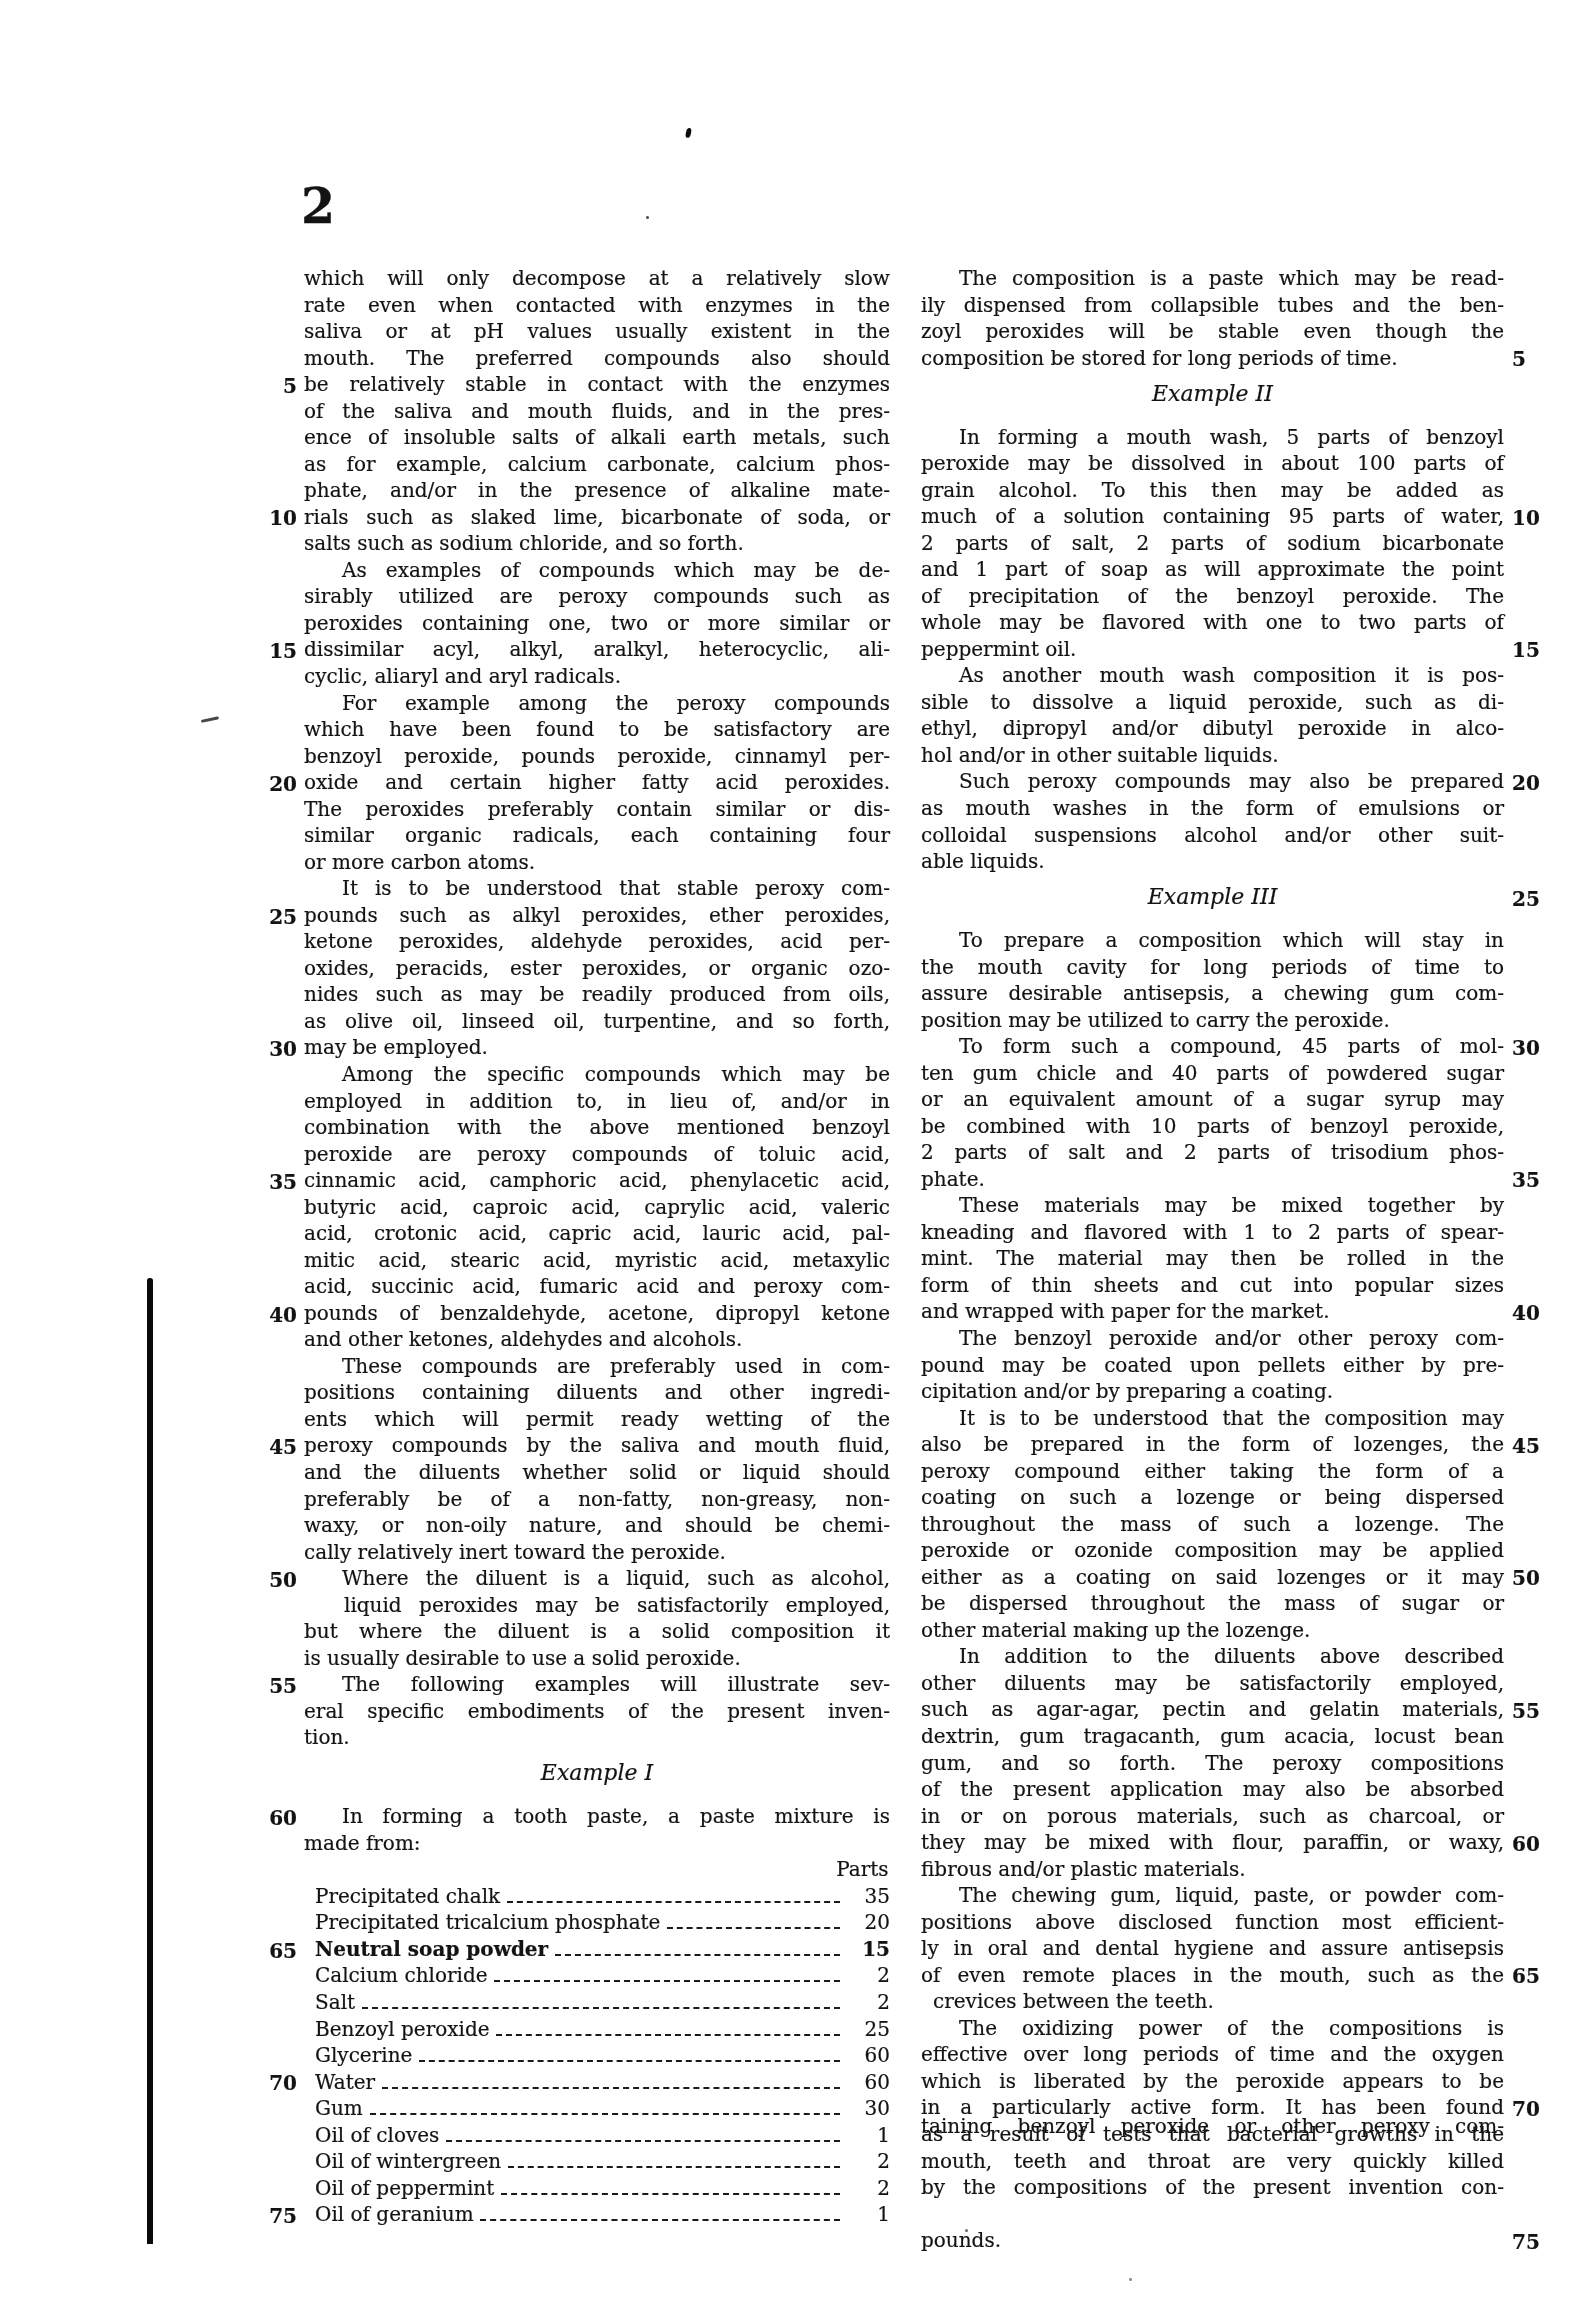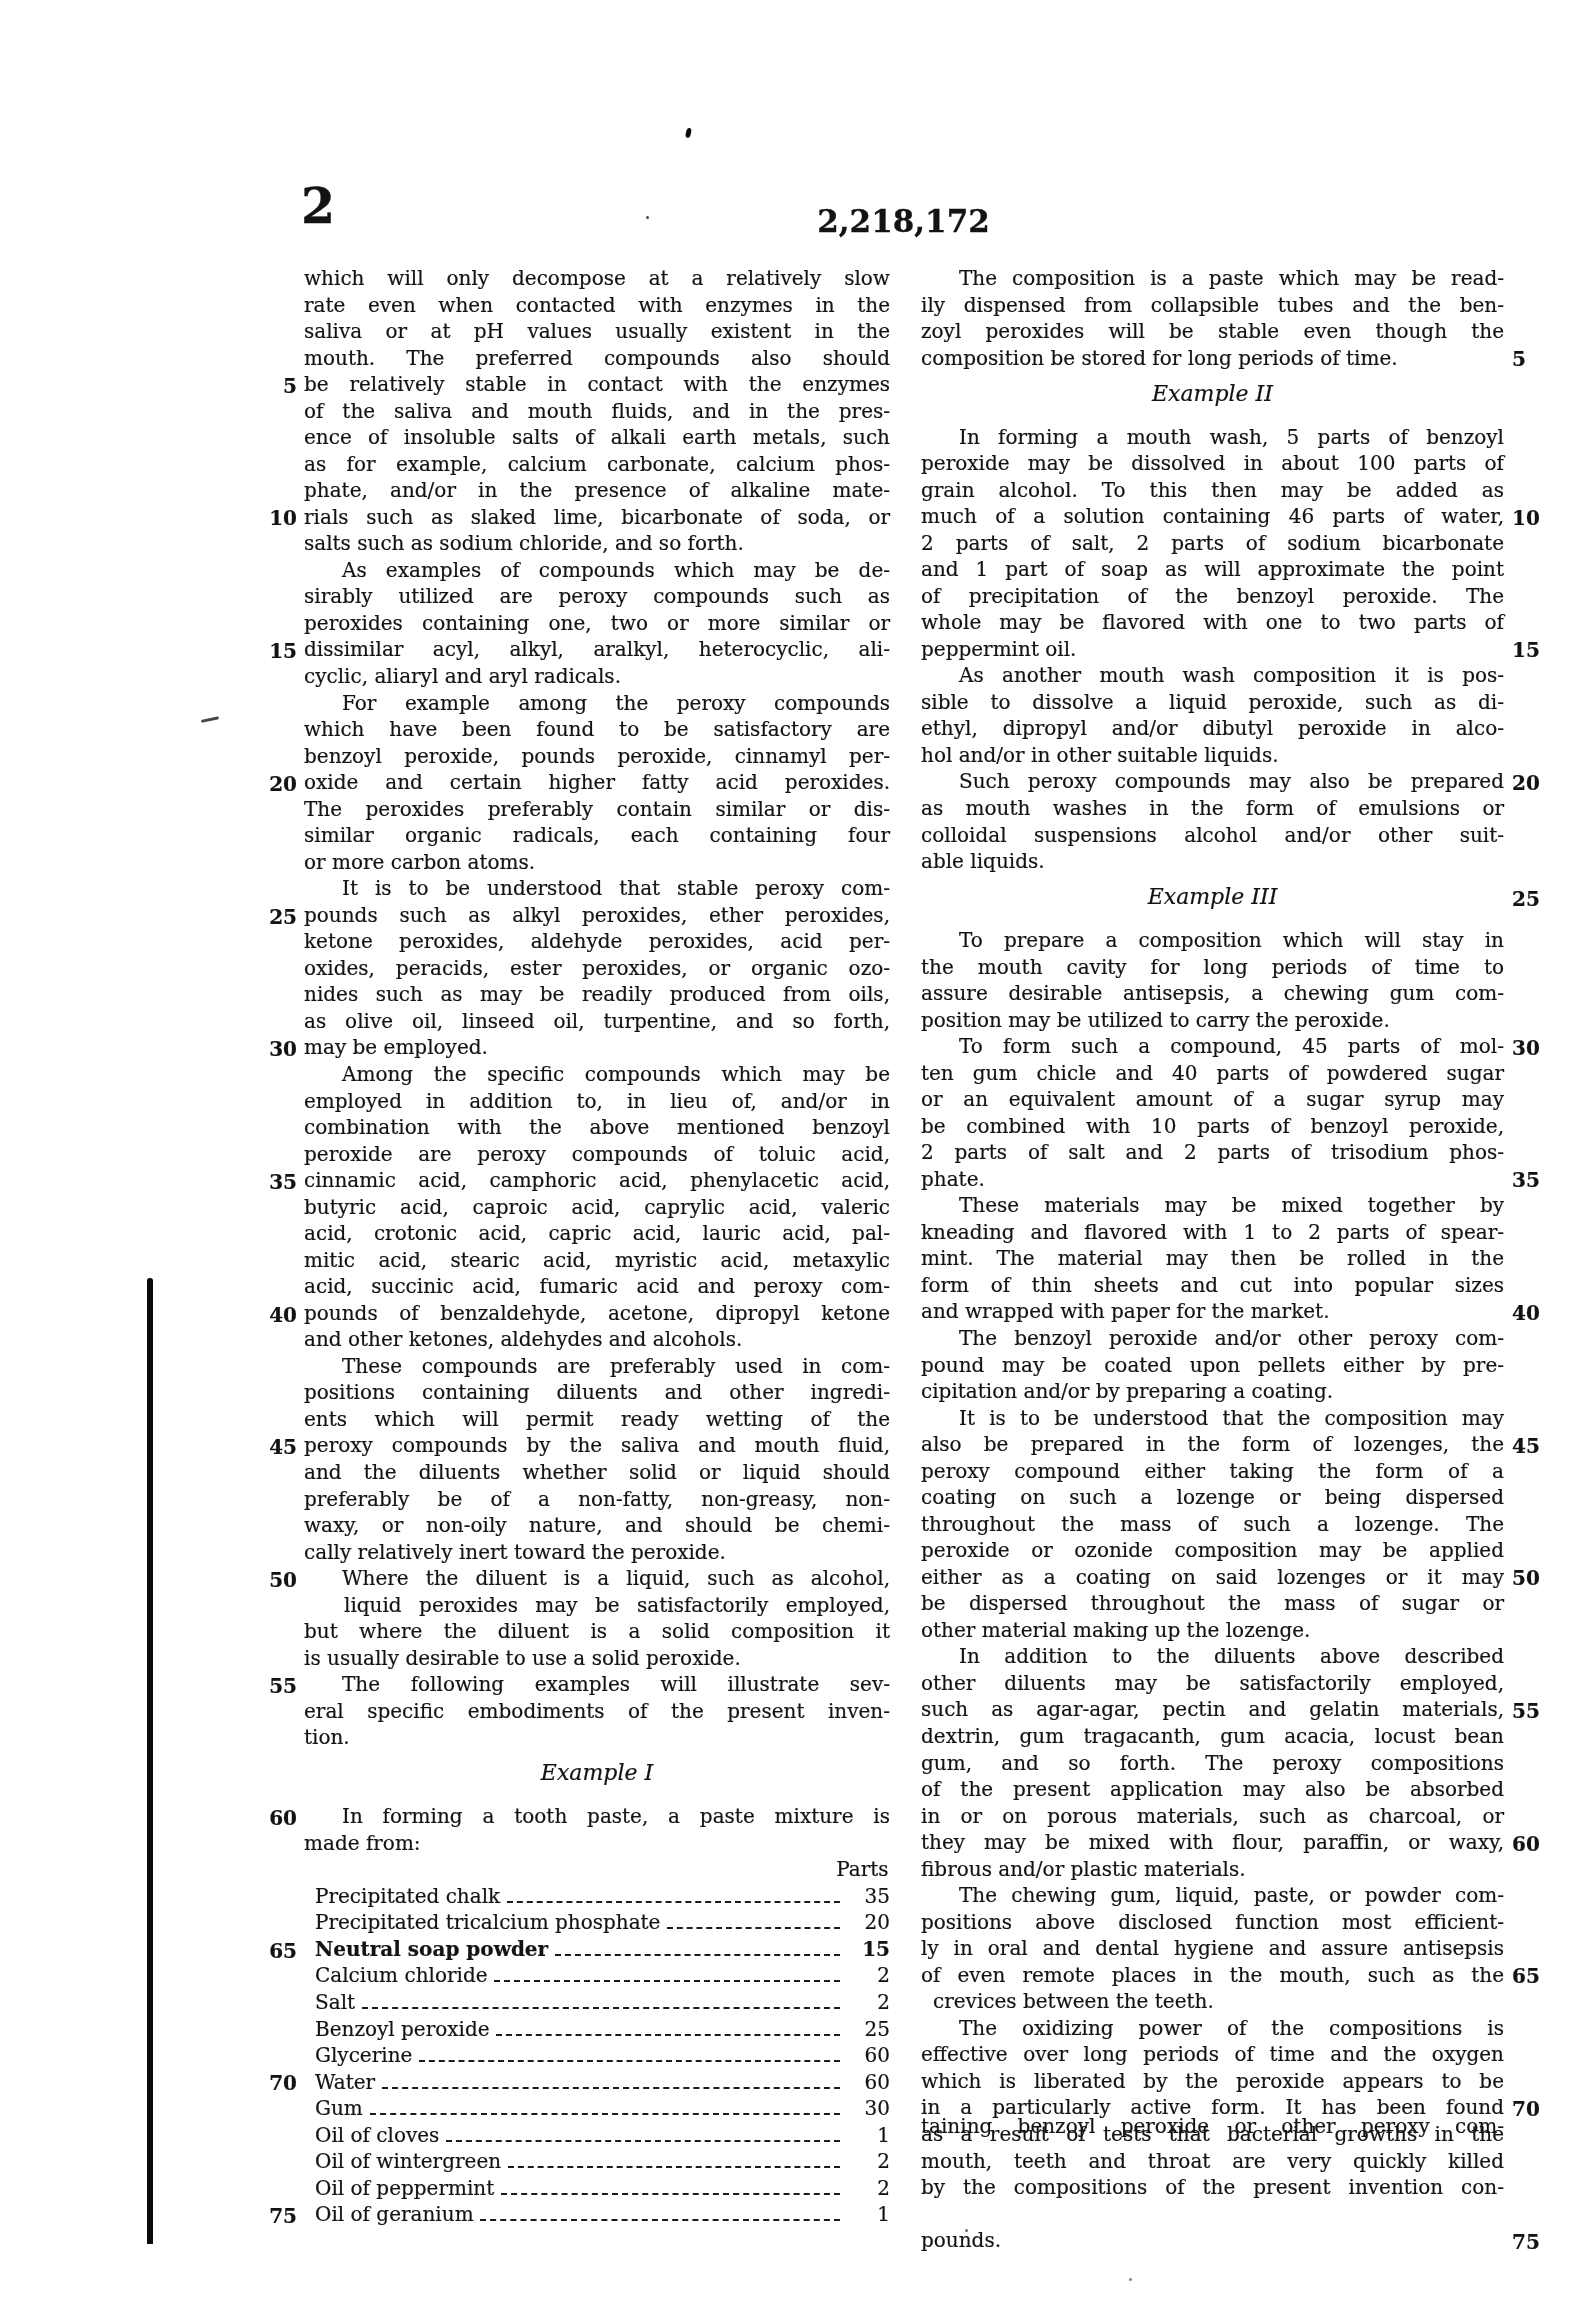--- a/index.html
+++ b/index.html
@@ -73,21 +73,20 @@
   .art-dash{left:201px;top:718px;width:18.4px;height:3.4px;transform:rotate(-12deg);opacity:.75;border-radius:1.4px;}
   .art-speck3{left:965px;top:2229px;width:3.4px;height:3.4px;border-radius:50%;opacity:.6;}
   .art-speck4{left:1129px;top:2278px;width:2.7px;height:2.7px;border-radius:50%;opacity:.45;}
 </style>
 </head>
 <body>
 
 <div class="page">
 
   <div class="pagenum">2</div>
-  <div class="patnum">2,218,172</div>
 
   <div class="col" id="col-left">
       <div class="tline" style="top: 0px;">which will only decompose at a relatively slow</div>
       <div class="tline" style="top: 26.5px;">rate even when contacted with enzymes in the</div>
       <div class="tline" style="top: 53px;">saliva or at pH values usually existent in the</div>
       <div class="tline" style="top: 80px;">mouth.  The preferred compounds also should</div>
       <div class="tline" style="top: 106px;">be relatively stable in contact with the enzymes</div>
       <div class="tline" style="top: 133px;">of the saliva and mouth fluids, and in the pres-</div>
       <div class="tline" style="top: 159px;">ence of insoluble salts of alkali earth metals, such</div>
       <div class="tline" style="top: 186px;">as for example, calcium carbonate, calcium phos-</div>
@@ -211,21 +210,21 @@
     </div>
   <div class="col" id="col-right">
       <div class="tline ind" style="top: 0px;">The composition is a paste which may be read-</div>
       <div class="tline" style="top: 26.5px;">ily dispensed from collapsible tubes and the ben-</div>
       <div class="tline" style="top: 53px;">zoyl peroxides will be stable even though the</div>
       <div class="tline end" style="top: 80px;">composition be stored for long periods of time.</div>
       <div class="heading" style="top: 116px;">Example II</div>
       <div class="tline ind" style="top: 159px;">In forming a mouth wash, 5 parts of benzoyl</div>
       <div class="tline" style="top: 185px;">peroxide may be dissolved in about 100 parts of</div>
       <div class="tline" style="top: 212px;">grain alcohol.  To this then may be added as</div>
-      <div class="tline" style="top: 238px;">much of a solution containing 46 parts of water,</div>
+      <div class="tline" style="top: 238px;">much of a solution containing 95 parts of water,</div>
       <div class="tline" style="top: 265px;">2 parts of salt, 2 parts of sodium bicarbonate</div>
       <div class="tline" style="top: 291px;">and 1 part of soap as will approximate the point</div>
       <div class="tline" style="top: 318px;">of precipitation of the benzoyl peroxide.  The</div>
       <div class="tline" style="top: 344px;">whole may be flavored with one to two parts of</div>
       <div class="tline end" style="top: 371px;">peppermint oil.</div>
       <div class="tline ind" style="top: 397px;">As another mouth wash composition it is pos-</div>
       <div class="tline" style="top: 424px;">sible to dissolve a liquid peroxide, such as di-</div>
       <div class="tline" style="top: 450px;">ethyl, dipropyl and/or dibutyl peroxide in alco-</div>
       <div class="tline end" style="top: 477px;">hol and/or in other suitable liquids.</div>
       <div class="tline ind" style="top: 503px;">Such peroxy compounds may also be prepared</div>

